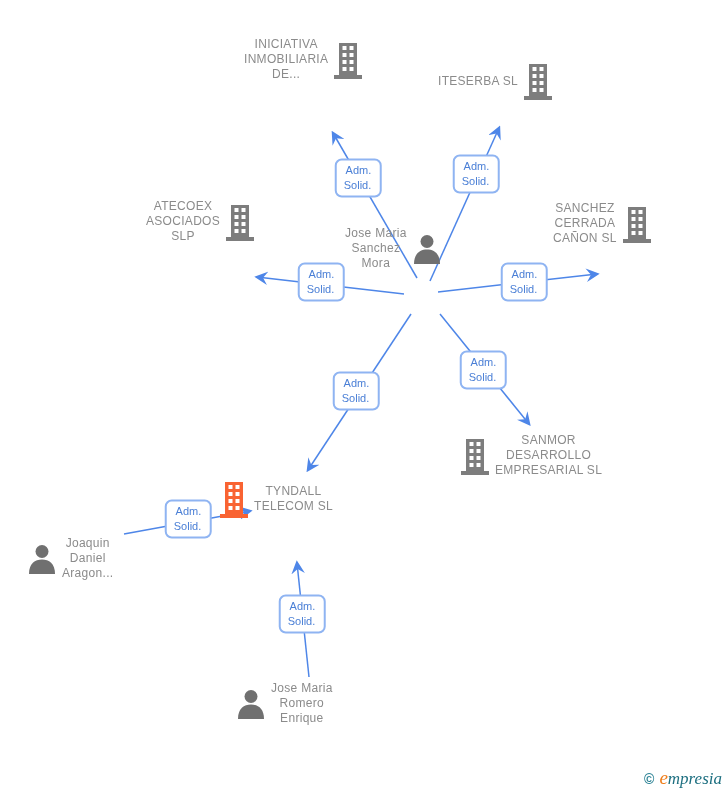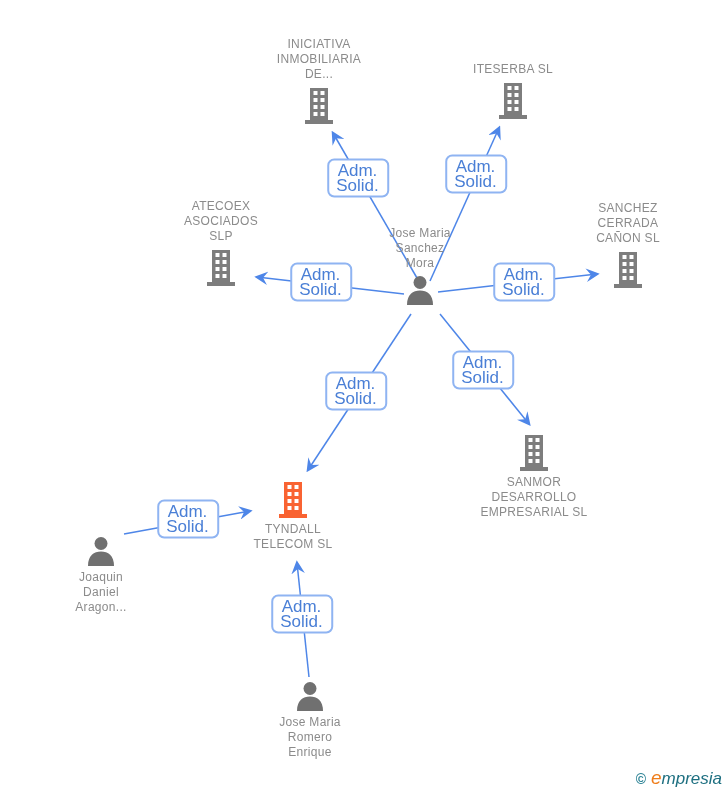--- a/index.html
+++ b/index.html
@@ -14,21 +14,21 @@
   svg.edges {
     position: absolute;
     left: 0; top: 0;
     width: 728px; height: 795px;
   }
   .node {
     position: absolute;
     width: 150px;
     transform: translateX(-50%);
     display: flex;
-    flex-direction: column;
+    flex-direction: row;
     align-items: center;
     gap: 4px;
     cursor: pointer;
   }
   .nlabel {
     color: #8b8b8b;
     font-size: 12px;
     line-height: 15px;
     text-align: center;
     white-space: pre-line;
@@ -38,41 +38,41 @@
   .icon-company.highlight { color: #f96332; }
   .icon-person { color: #707070; }
   .edge-label {
     position: absolute;
     transform: translate(-50%, -50%);
     background: #ffffff;
     border: 2px solid #8fb4f2;
     border-radius: 7px;
     padding: 2px 8px 3px 7px;
     color: #4a7fd6;
-    font-size: 17px;
+    font-size: 11px;
     line-height: 15px;
     white-space: pre-line;
-    text-align: center;
+    text-align: right;
   }
   .watermark {
     position: absolute;
     right: 6px;
     bottom: 6px;
     display: flex;
     align-items: baseline;
     gap: 5px;
     cursor: pointer;
   }
   .wm-copy {
     color: #2e8496;
     font-size: 14px;
     font-weight: bold;
   }
   .wm-brand {
-    font-family: Liberation Sans, sans-serif;
+    font-family: Liberation Serif, serif;
     font-style: italic;
     font-size: 17px;
     color: #1d6f80;
   }
   .wm-brand .wm-e {
     color: #ef7d1a;
     font-size: 19px;
   }
 </style>
 </head>

